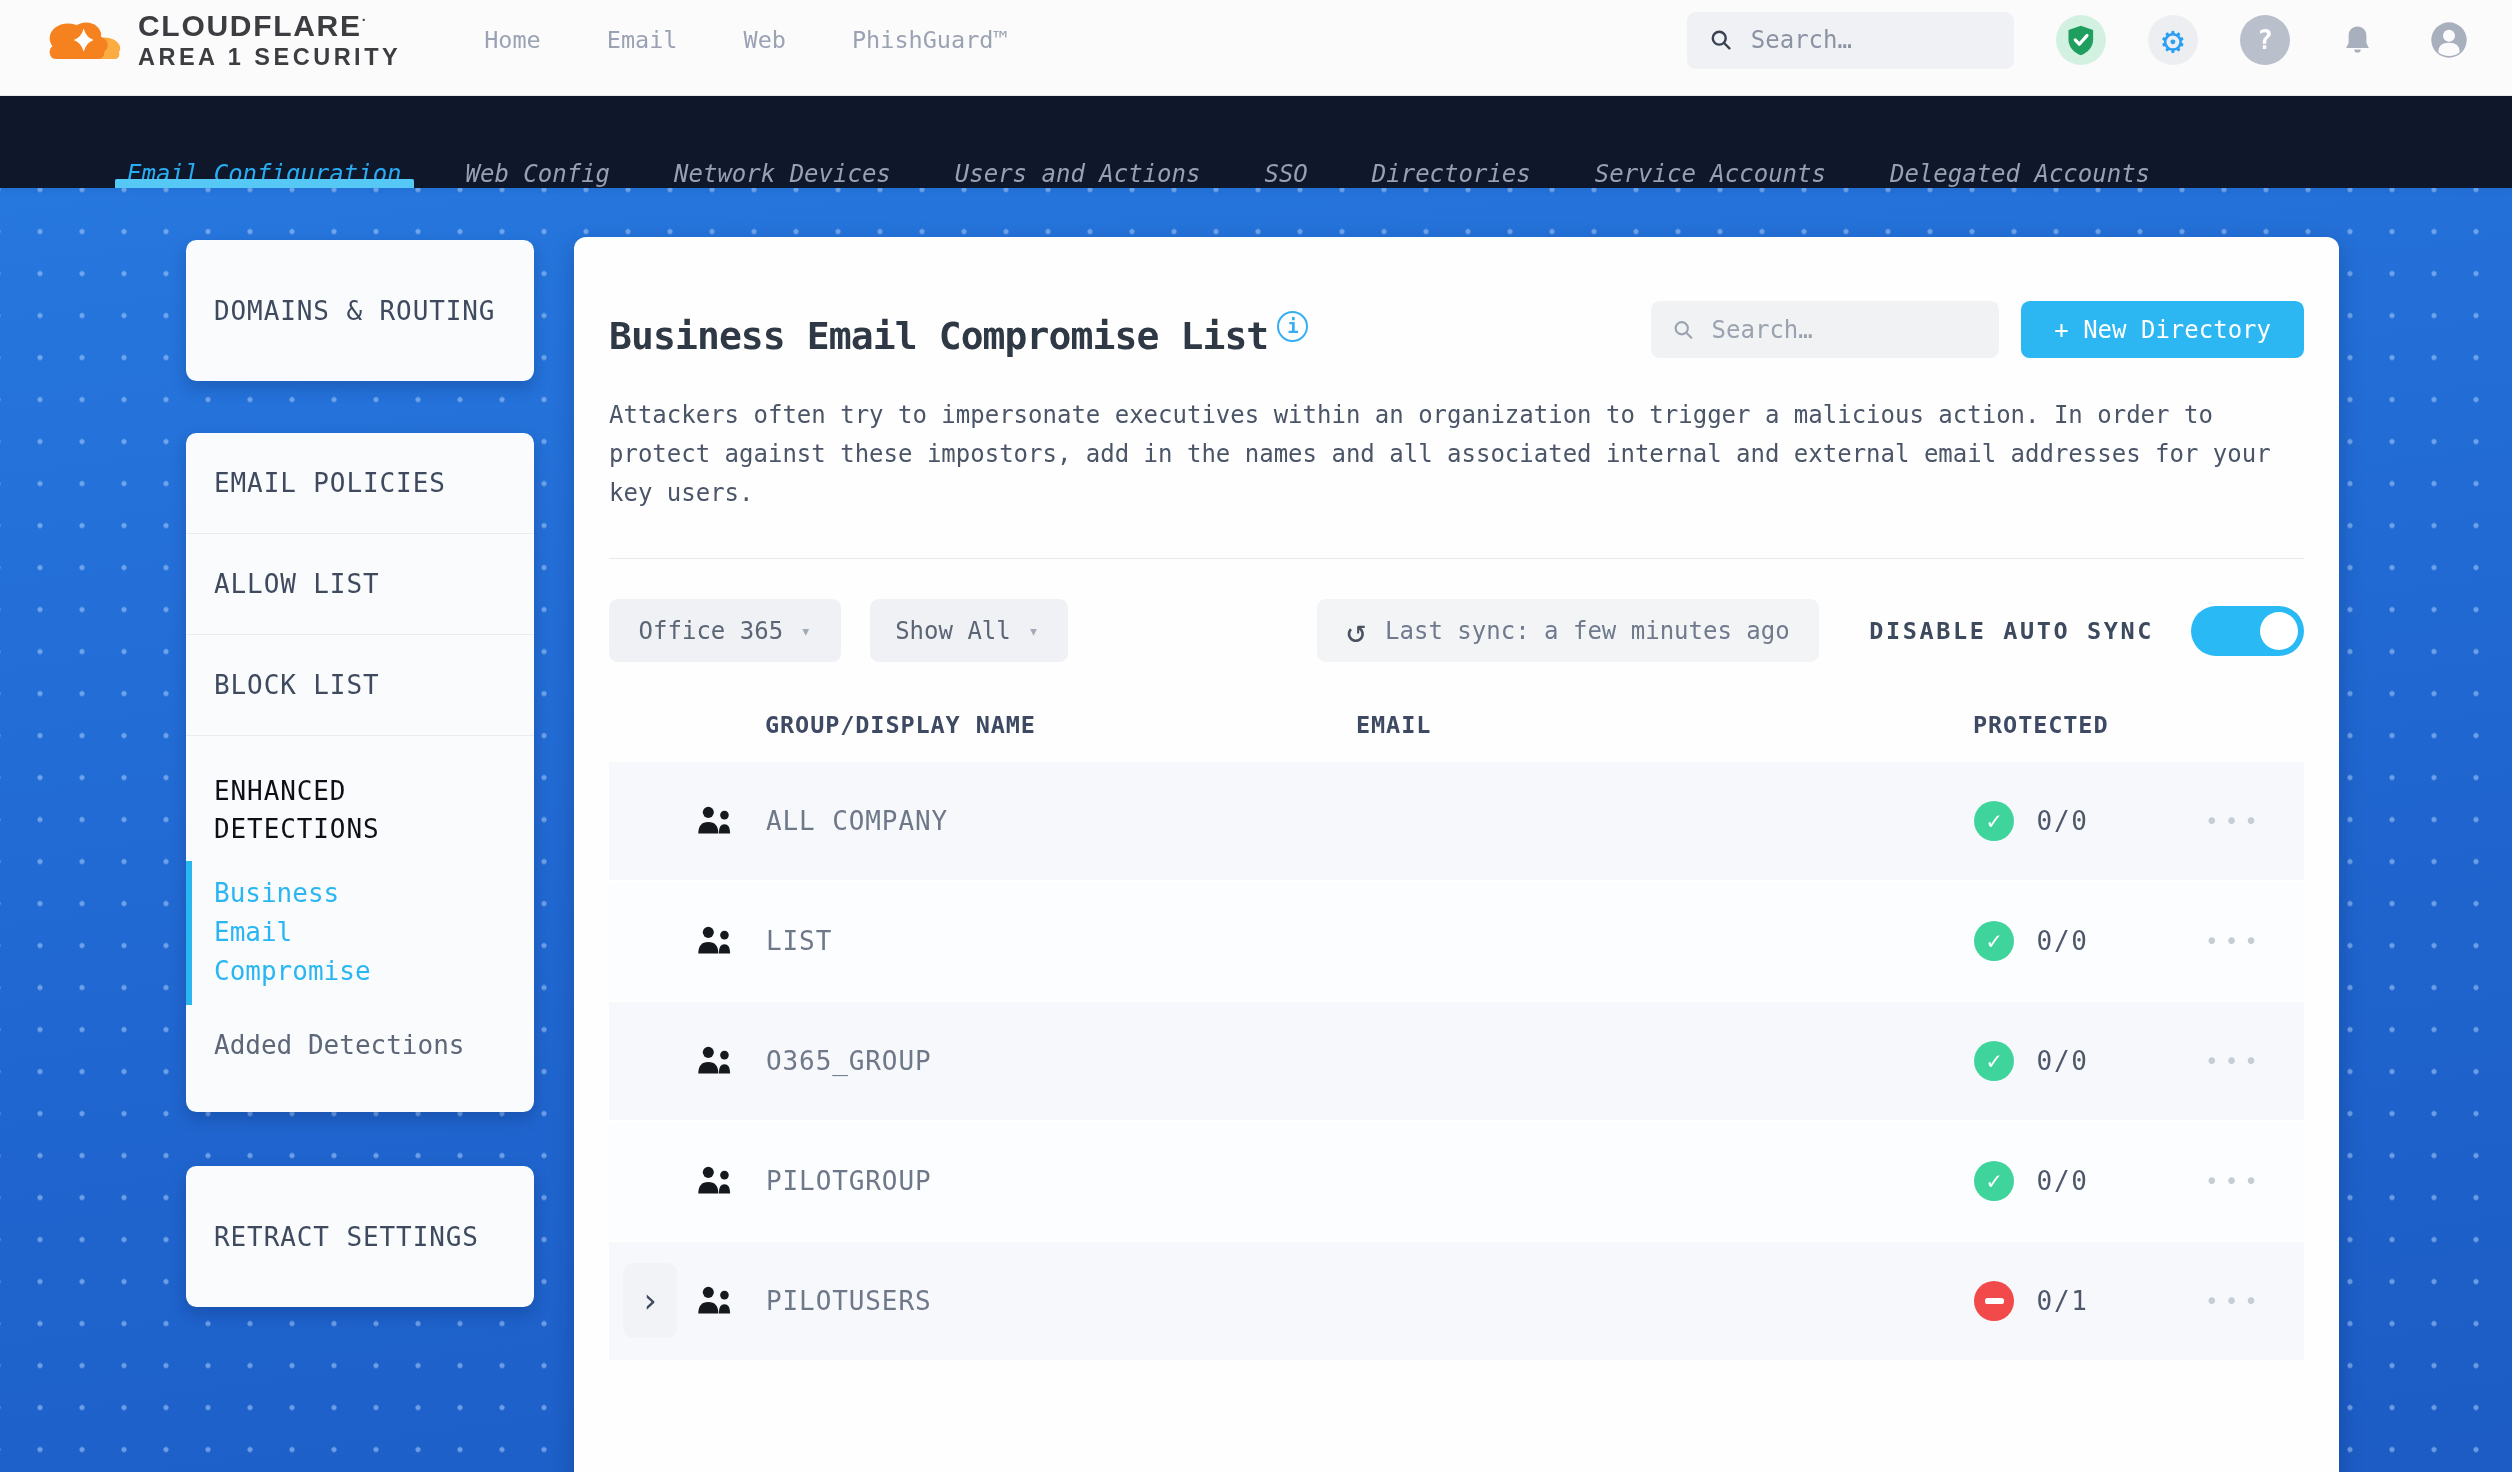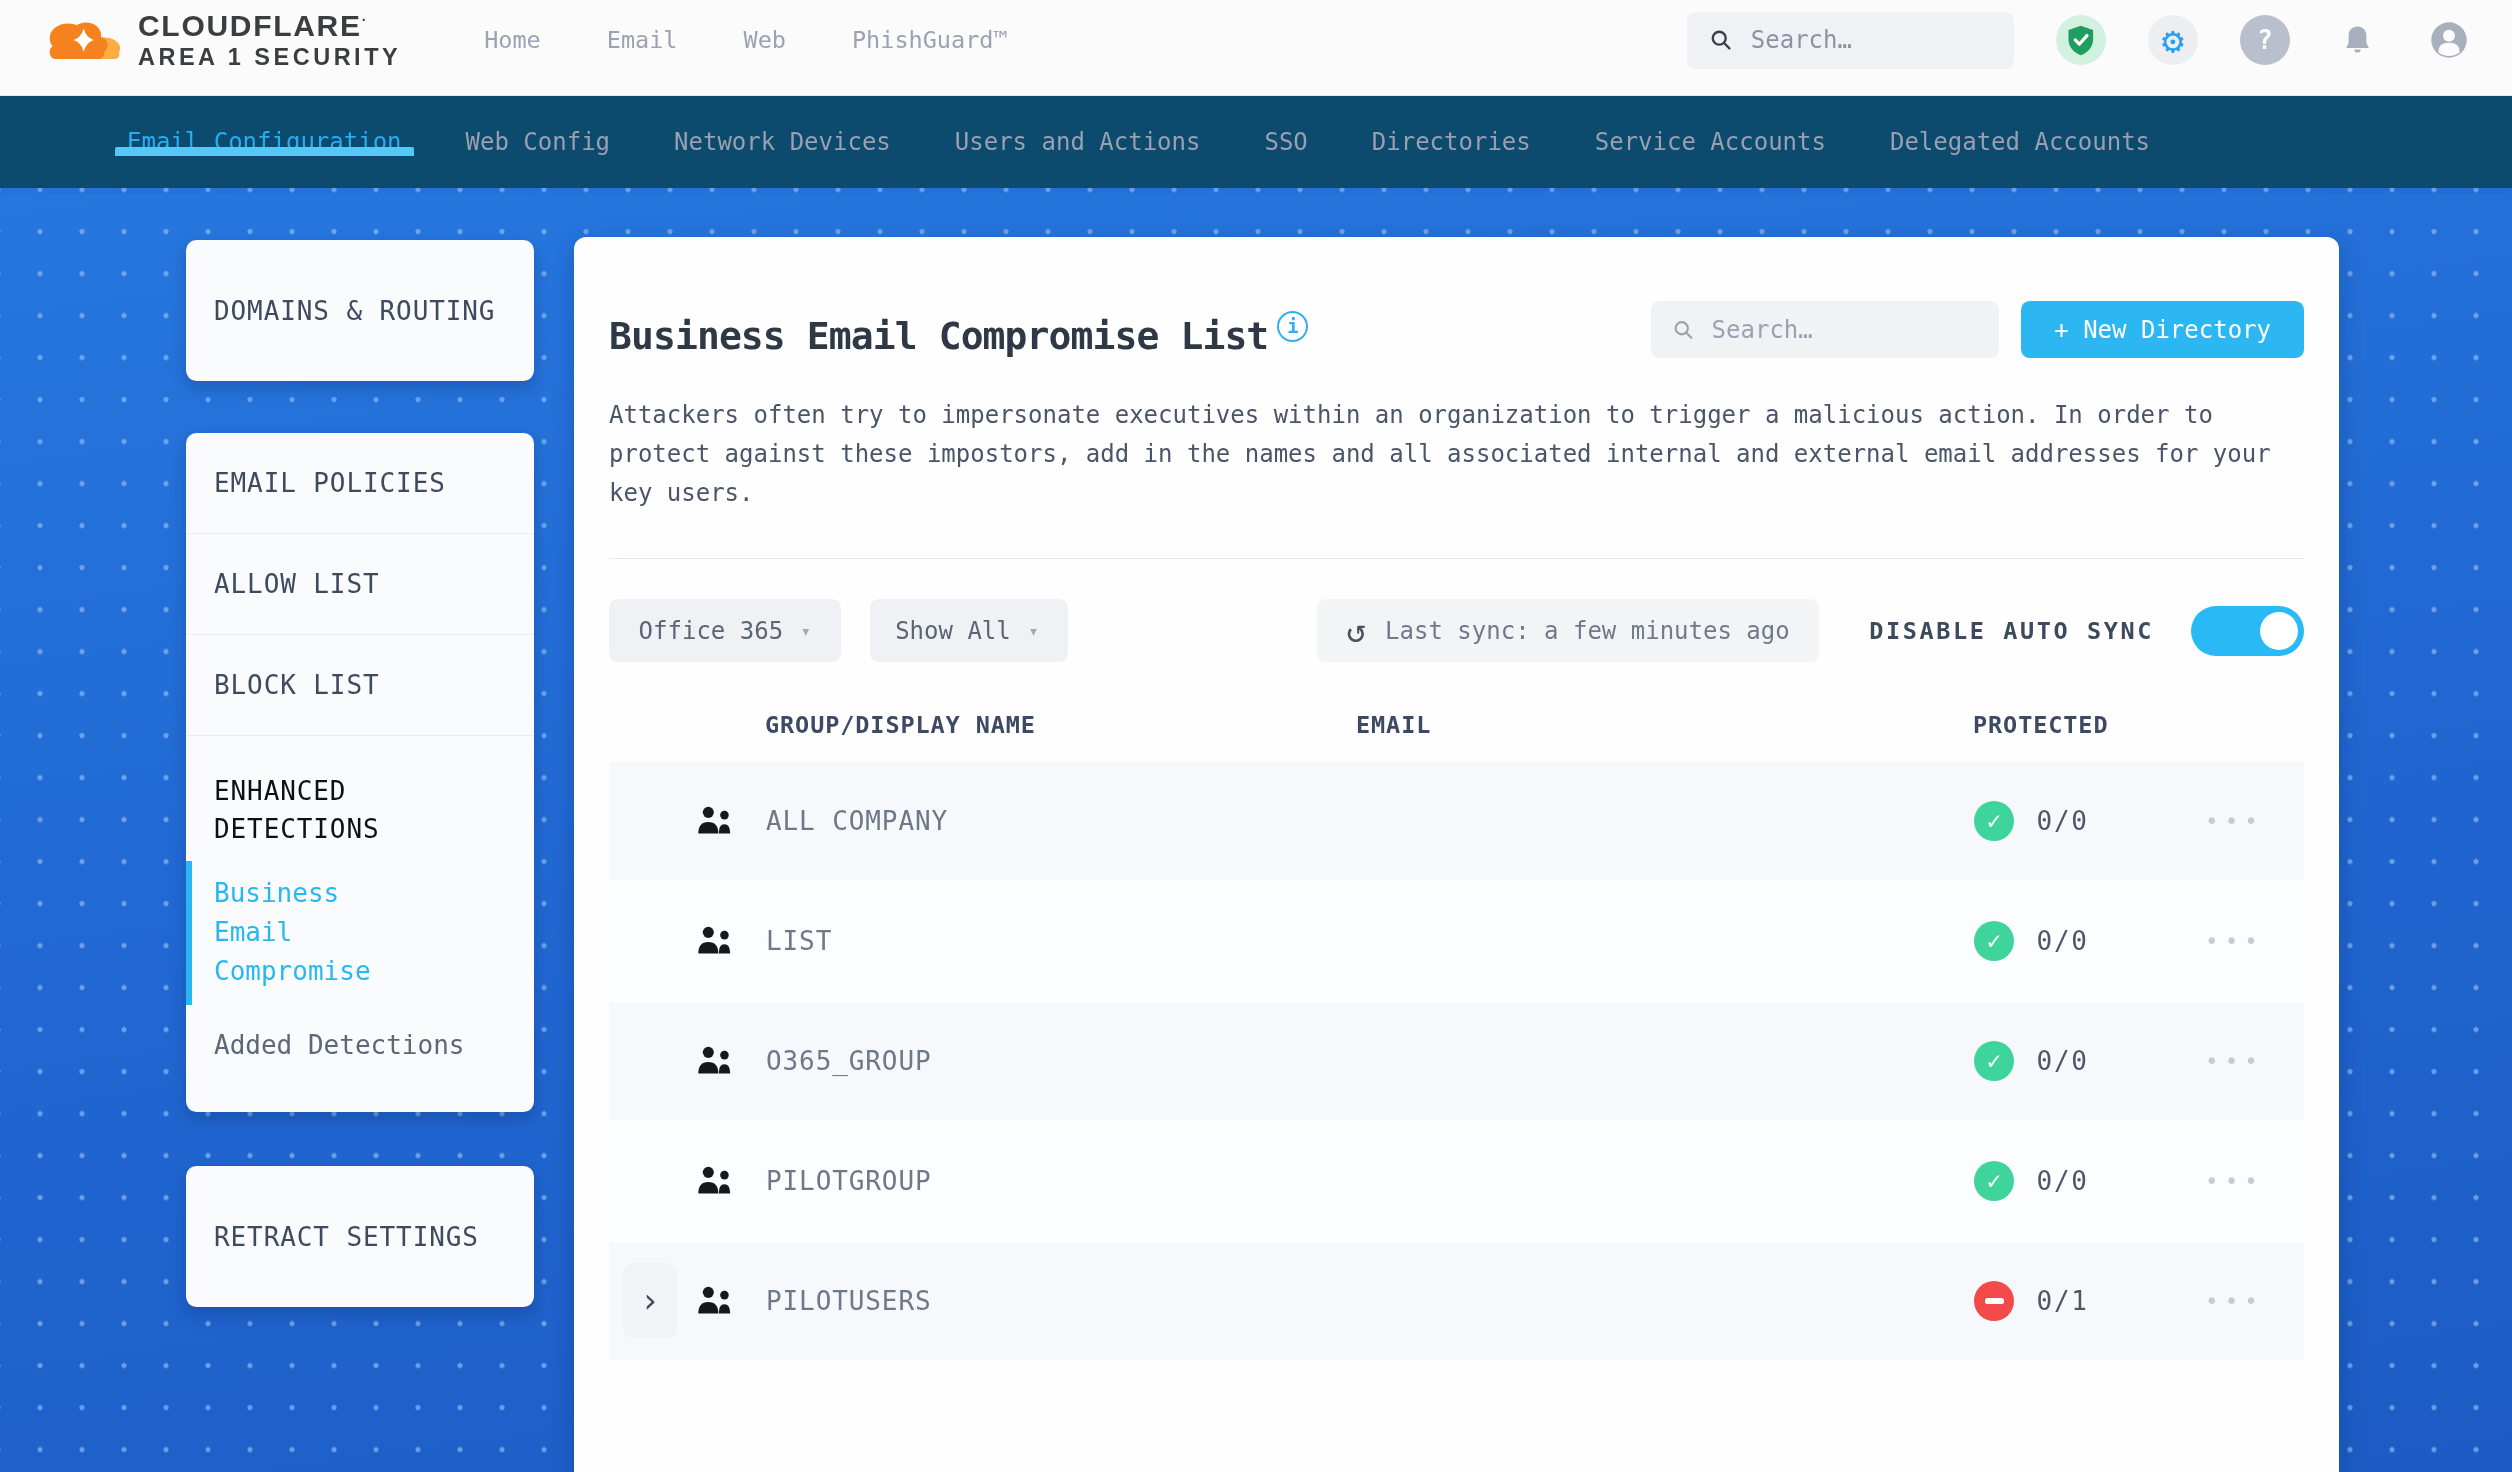--- a/index.html
+++ b/index.html
@@ -18,21 +18,21 @@
   .topbar-right { margin-left:auto; display:flex; align-items:center; gap:42px; }
   .gsearch { width:327px; height:57px; background:#f0f1f4; border-radius:8.7px; display:flex; align-items:center; gap:19px; padding:0 22.6px; }
   .gsearch input { border:none; outline:none; background:transparent; font-family:inherit; font-size:24px; color:#3d4553; width:100%; }
   .gsearch input::placeholder { color:#8b93a3; }
   .iconbtn { width:50px; height:50px; border-radius:50%; display:flex; align-items:center; justify-content:center; cursor:pointer; }
   .iconbtn.shield { background:#d3f1e0; }
   .iconbtn.gear-bg { background:#eceef1; font-size:37px; color:#2b9ff3; }
   .iconbtn.help { background:#b9c0cb; color:#fff; font-size:26px; font-weight:bold; }
 
   
-  .subnav { height:92px; background:#0c4a6e; display:flex; align-items:center; padding-left:127px; gap:64px; box-shadow:0 2.6px 7px rgba(20,40,80,.07); position:relative; z-index:5; }
+  .subnav { height:92px; background:#0f172a; display:flex; align-items:flex-end; padding-left:127px; gap:64px; box-shadow:0 2.6px 7px rgba(20,40,80,.07); position:relative; z-index:5;font-style:italic; }
   .subnav-item { font-size:24px; color:#98a0b1; display:flex; align-items:center; position:relative; cursor:pointer; white-space:nowrap; }
   .subnav-item.active { color:#29adf2; }
   .subnav-item.active::after { content:""; position:absolute; left:-12px; right:-12px; bottom:0; height:8.7px; background:#55c8f5; border-radius:1.7px 1.7px 0 0; }
 
   
   .stage { position:relative; height:1285px; overflow:hidden;
     background-image:
       radial-gradient(circle, rgba(170,205,250,.55) 2.2px, rgba(170,205,250,0) 3px),
       linear-gradient(172deg,#2677de 0%, #2066d0 55%, #1c5cc4 100%);
     background-size:42px 42px, 100% 100%;

